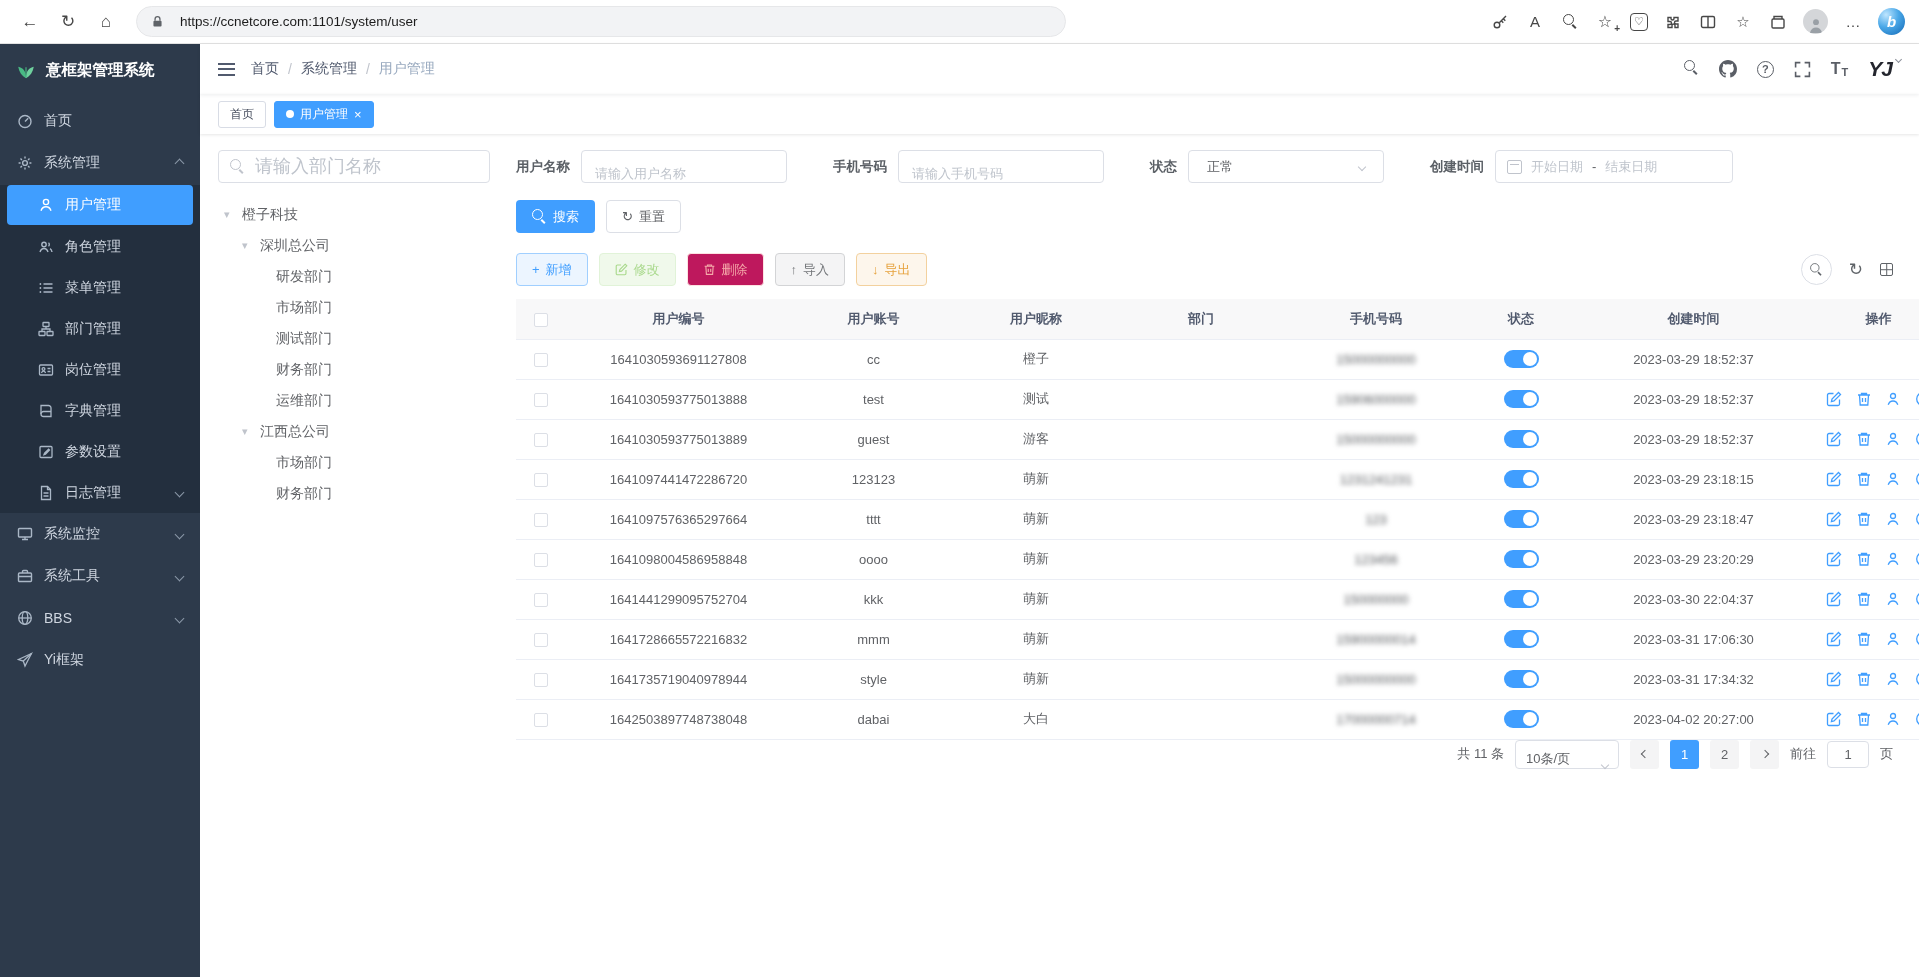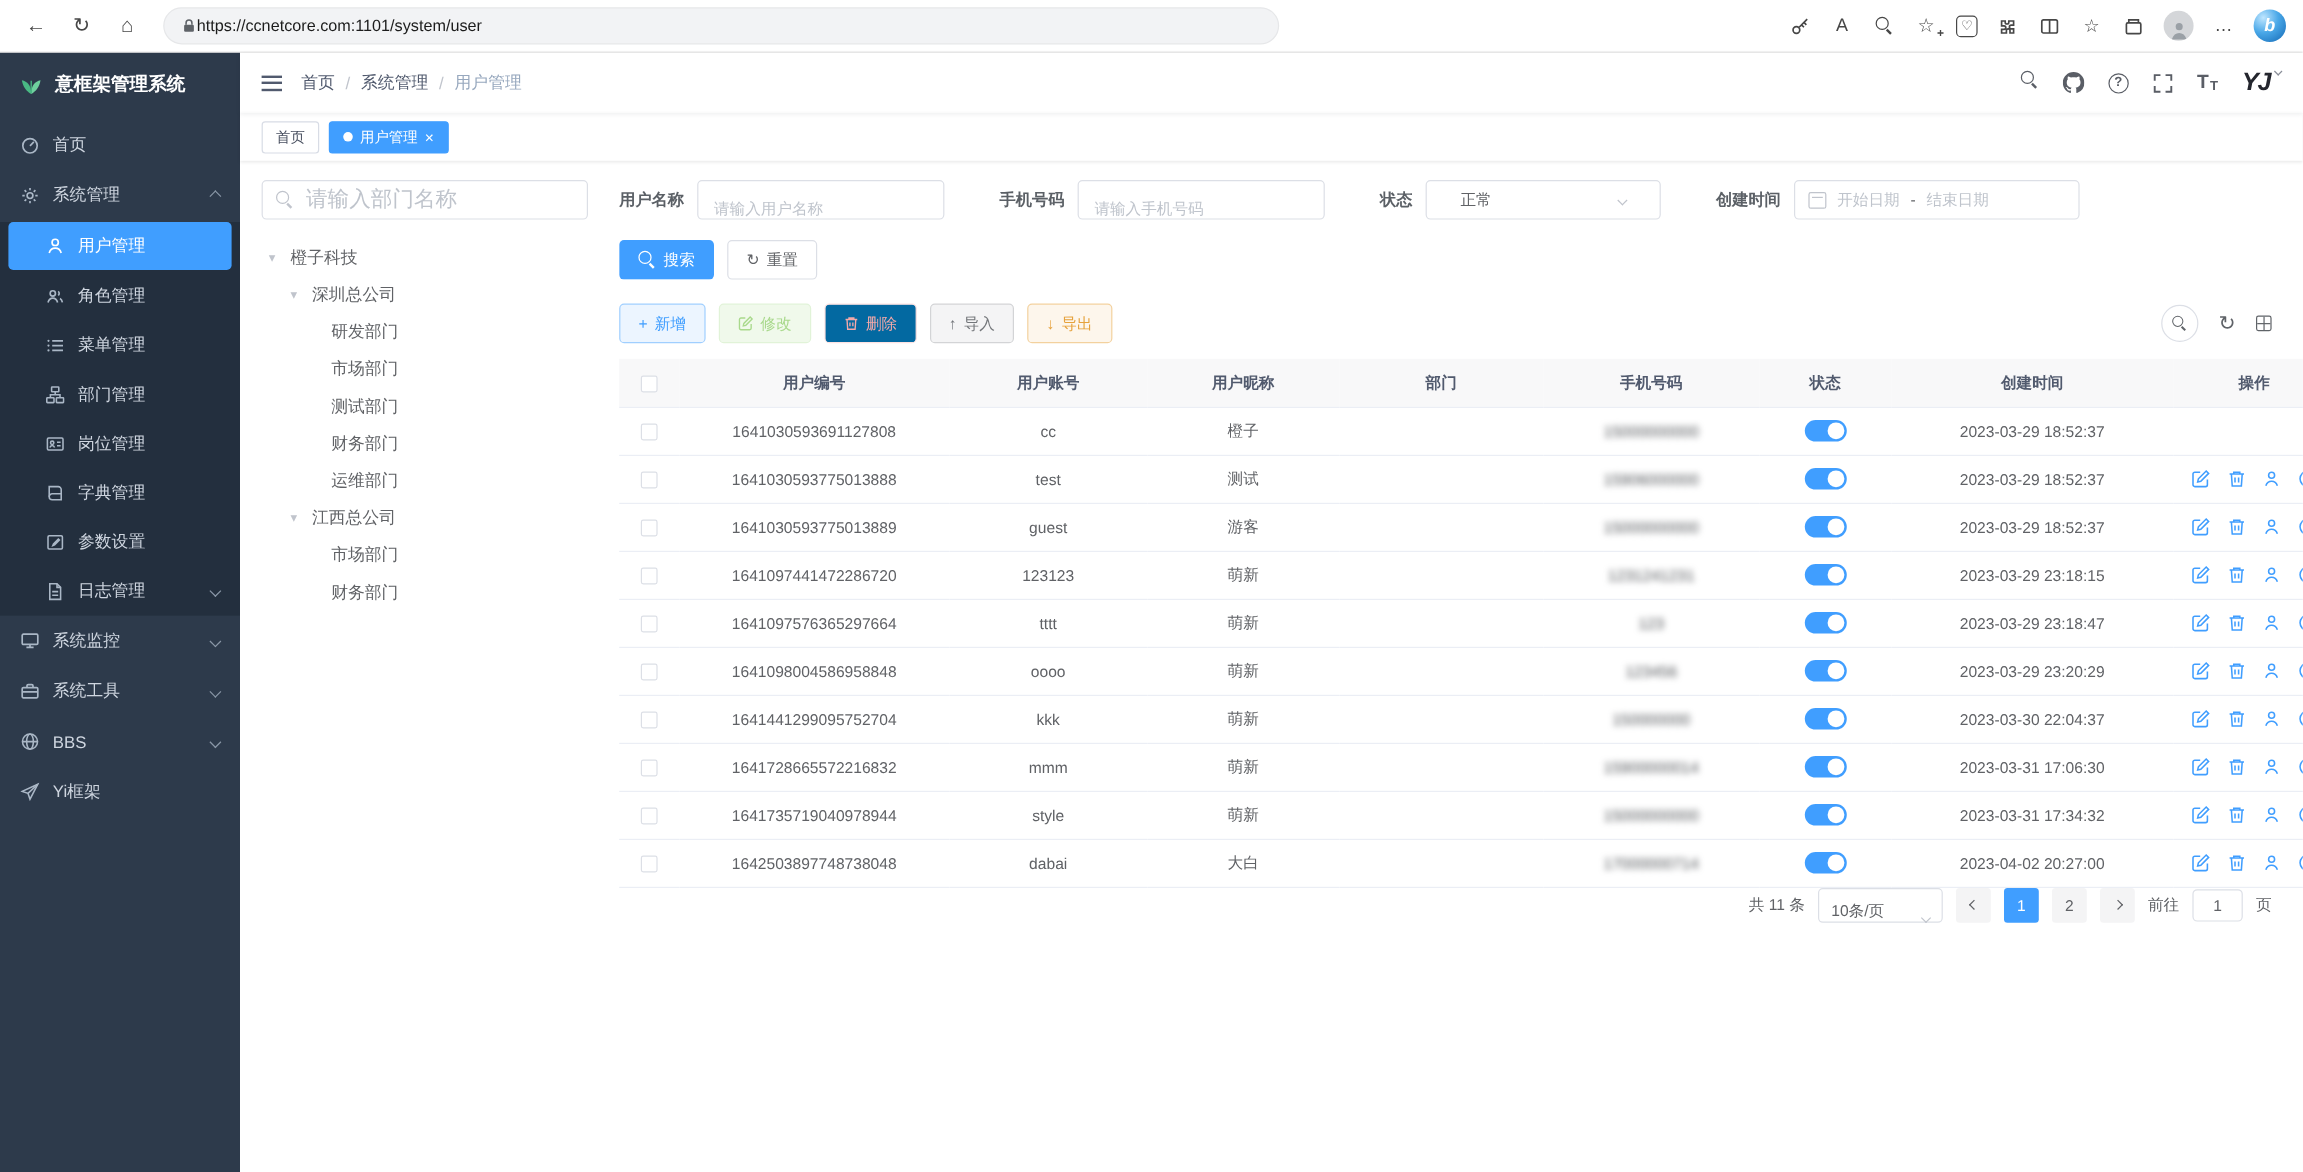--- a/index.html
+++ b/index.html
@@ -6,21 +6,21 @@
     font-family:"Liberation Sans","DejaVu Sans",sans-serif;background:#fff;color:#333}
   *{box-sizing:border-box}
   svg{display:block}
 
   
   .browser-bar{height:44px;display:flex;align-items:center;background:#fff;
     border-bottom:1px solid #e2e2e2;padding:0 14px;gap:6px}
   .b-icon{width:32px;height:32px;border-radius:6px;display:flex;align-items:center;
     justify-content:center;font-size:17px;color:#474747;flex:none}
   .url-pill{flex:1;max-width:930px;height:31px;background:#f2f3f5;border:1px solid #e6e7e9;
-    border-radius:16px;display:flex;align-items:center;gap:0;padding:0 14px;margin:0 8px}
+    border-radius:16px;display:flex;align-items:center;gap:16px;padding:0 14px;margin:0 8px}
   .url-text{font-size:13.5px;color:#1c1c1c;white-space:nowrap;overflow:hidden}
   .b-right{margin-left:auto;display:flex;align-items:center;gap:15px;color:#474747}
   .b-sm{font-size:15px;display:flex;align-items:center;justify-content:center;width:20px;height:20px}
   .star-plus{position:relative;font-size:16px}
   .star-plus i{position:absolute;right:-5px;bottom:-2px;font-style:normal;font-size:10px;font-weight:bold}
   .heart-box{width:18px;height:18px;border:1.4px solid #474747;border-radius:4px;display:flex;
     align-items:center;justify-content:center;font-size:11px}
   .b-avatar{width:25px;height:25px;border-radius:50%;background:#d4d6d9;display:flex;
     align-items:flex-end;justify-content:center;overflow:hidden}
   .copilot{width:27px;height:27px;border-radius:50%;color:#fff;font-weight:bold;font-style:italic;
@@ -114,39 +114,39 @@
   .fgroup{display:flex;align-items:center;gap:11px;margin-right:46px}
   .fgroup:last-child{margin-right:0}
   .flabel{font-size:13.5px;color:#5b6066;font-weight:700;white-space:nowrap}
   .f-input{height:33px;border:1px solid #dcdfe6;border-radius:4px;background:#fff;
     display:flex;align-items:flex-end;padding:0 11px;gap:8px}
   .f-input input{border:none;outline:none;font-size:13px;color:#606266;width:100%;
     font-family:inherit;background:transparent}
   .f-input input::placeholder{color:#bfc4cc}
   .w-user{width:206px}.w-phone{width:206px}
   .f-select{width:196px;height:33px;border:1px solid #dcdfe6;border-radius:4px;background:#fff;
-    display:flex;align-items:center;justify-content:space-between;padding:0 28px;font-size:13px;
+    display:flex;align-items:center;justify-content:space-between;padding:0 18px;font-size:13px;
     color:#606266;cursor:pointer}
   .f-select .chev{color:#c0c4cc;width:6px;height:6px}
   .f-date{width:238px;height:33px;border:1px solid #dcdfe6;border-radius:4px;background:#fff;
     display:flex;align-items:center;gap:9px;padding:0 11px;font-size:13px;color:#bfc4cc;cursor:pointer}
   .f-date .dsep{color:#606266}
 
   .btn{height:33px;padding:0 15px;border-radius:4px;font-size:13px;display:inline-flex;
     align-items:center;gap:6px;border:1px solid transparent;cursor:pointer;
     font-family:inherit;background:#fff;white-space:nowrap}
   .btn .bi{font-size:13px;line-height:1}
   .btn.primary{background:#409eff;color:#fff}
   .btn.plain{border-color:#dcdfe6;color:#606266}
   .btn-row{margin-top:17px;display:flex;gap:11px;flex:none}
 
   .toolbar-row{margin-top:20px;display:flex;align-items:center;gap:11px;flex:none}
   .btn.add{background:#ecf5ff;border-color:#a0cfff;color:#409eff}
   .btn.mod{background:#f0f9eb;border-color:#e1f3d8;color:#a9d98c}
-  .btn.del{background:#0369a1;border-color:#fde2e2;color:#f4a9a9}
+  .btn.del{background:#be185d;border-color:#fde2e2;color:#f4a9a9}
   .btn.imp{background:#f4f4f5;border-color:#d3d4d6;color:#73767a}
   .btn.exp{background:#fdf6ec;border-color:#f3d19e;color:#e6a23c}
   .tb-right{margin-left:auto;display:flex;align-items:center;gap:17px;color:#5f6368}
   .circle-btn{width:31px;height:31px;border:1px solid #dcdfe6;border-radius:50%;display:flex;
     align-items:center;justify-content:center;color:#5f6368;cursor:pointer}
   .circle-btn .i-mag{transform:scale(.85)}
   .tb-ic{font-size:17px;cursor:pointer;display:flex;align-items:center}
 
   
   .utable{margin-top:13px;width:100%;border-collapse:collapse;table-layout:fixed;font-size:13px;flex:none}

